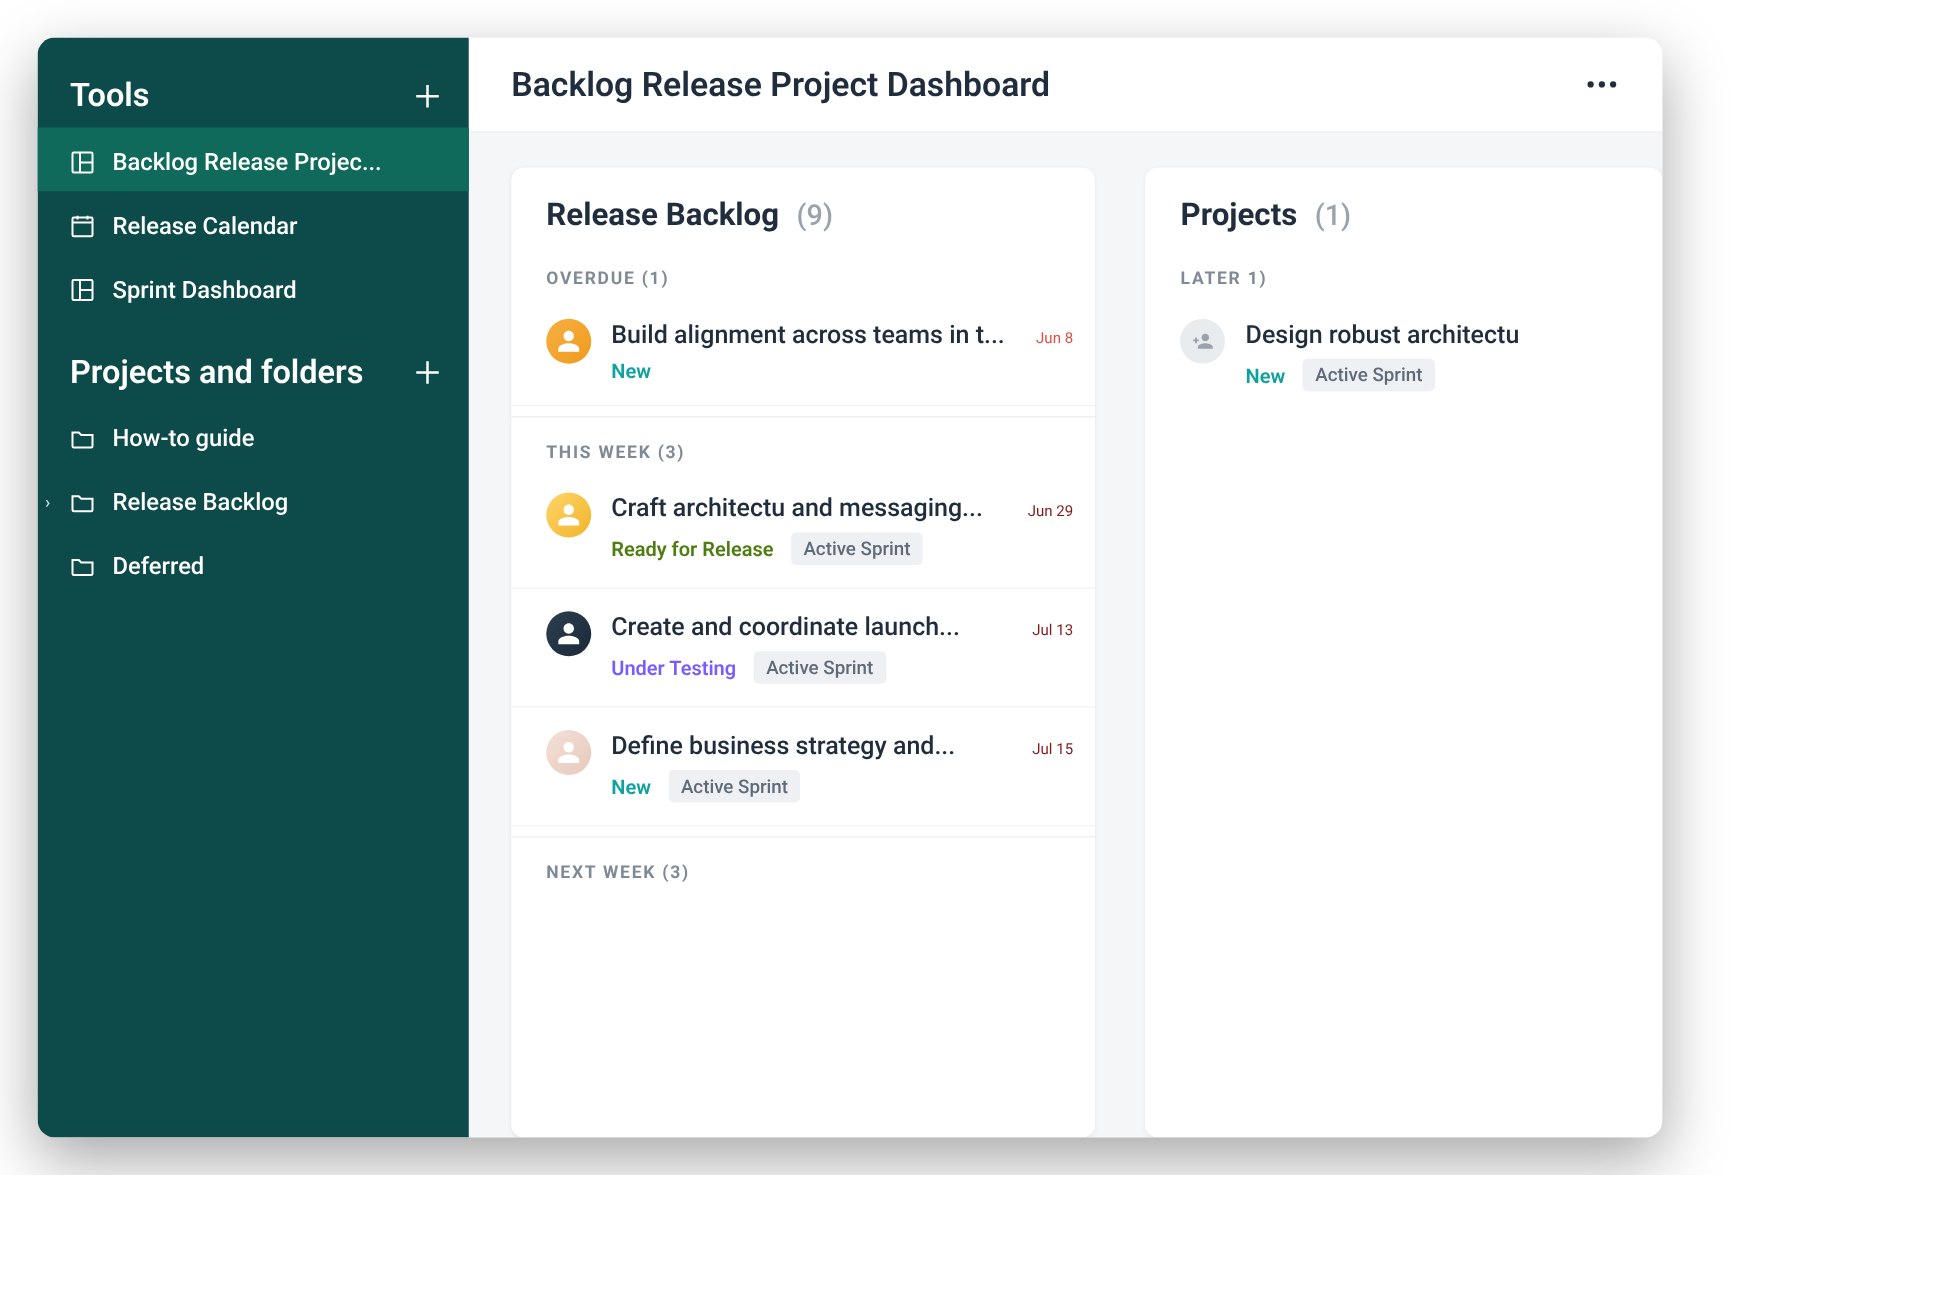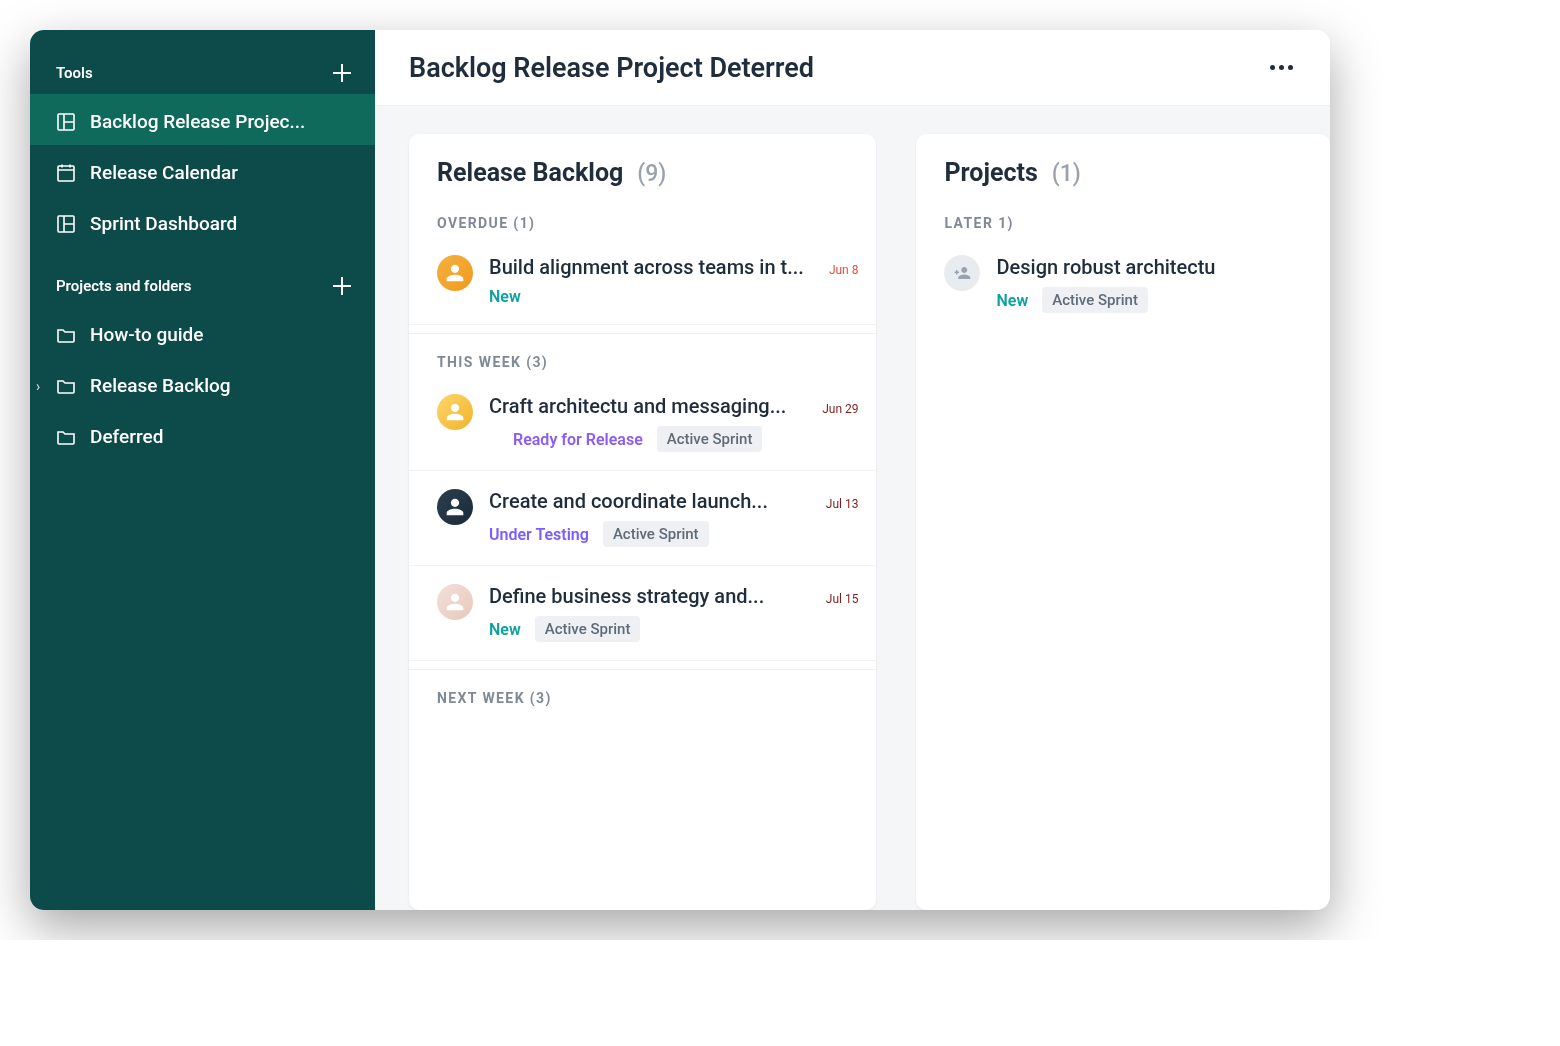--- a/index.html
+++ b/index.html
@@ -5,21 +5,21 @@
   * { box-sizing: border-box; }
   html, body { margin:0; padding:0; font-family: -apple-system, BlinkMacSystemFont, "Segoe UI", Roboto, Helvetica, Arial, sans-serif; }
   body { background:#fff; padding:30px; }
   .app {
     width:1300px; height:880px; border-radius:14px; overflow:hidden;
     box-shadow:0 18px 50px rgba(0,0,0,0.35);
     display:flex; background:#f5f6f8;
   }
   
   .sidebar { width:345px; background:#0d4a4a; color:#fff; display:flex; flex-direction:column; padding-top:22px; }
-  .side-section-header { display:flex; align-items:center; justify-content:space-between; padding:10px 22px 10px 26px; font-size:15px; font-weight:600; }
+  .side-section-header { display:flex; align-items:center; justify-content:space-between; padding:10px 22px 10px 26px; font-size:26px; font-weight:600; }
   .plus-btn { width:22px; height:22px; position:relative; cursor:pointer; }
   .plus-btn:before, .plus-btn:after { content:""; position:absolute; background:#fff; }
   .plus-btn:before { left:10px; top:2px; width:2px; height:18px; }
   .plus-btn:after { top:10px; left:2px; height:2px; width:18px; }
   .side-item { display:flex; align-items:center; gap:14px; padding:16px 22px 12px 26px; font-size:19px; font-weight:500; cursor:pointer; position:relative; }
   .side-item.selected { background:#0f6a5b; }
   .side-item .chev { position:absolute; left:6px; font-size:14px; color:#cde; }
   .side-item .lbl { white-space:nowrap; overflow:hidden; text-overflow:ellipsis; flex:1; }
   .section-gap { height:18px; }
   .icon-svg { flex:0 0 20px; width:20px; height:20px; }
@@ -51,21 +51,21 @@
   .avatar.person svg { width:20px; height:20px; fill:#fff; }
   .card-body { flex:1; min-width:0; }
   .card-line1 { display:flex; align-items:baseline; gap:14px; }
   .card-title { font-size:20px; color:#1f2d3d; font-weight:500; white-space:nowrap; overflow:hidden; text-overflow:ellipsis; flex:1; }
   .card-date { font-size:12px; font-weight:400; white-space:nowrap; }
   .date-red { color:#e04e3f; }
   .date-grey { color:#7f1d1d; }
   .card-line2 { margin-top:8px; display:flex; align-items:center; gap:14px; }
   .status { font-size:16px; font-weight:600; }
   .status.new { color:#0fa0a0; }
-  .status.ready { color:#8b5cf6;margin-left:24px; }
+  .status.ready { color:#4d7c0f; }
   .status.testing { color:#7b5cff; }
   .tag { font-size:15px; background:#eef0f3; color:#5e6b79; padding:4px 10px; border-radius:4px; font-weight:500; }
 </style>
 </head>
 <body>
 
 <div class="app">
 
   <div class="sidebar">
     <div class="side-section-header">
@@ -134,21 +134,21 @@
         <svg viewBox="0 0 20 20">
             <path d="M2 5 h5 l2 2 h9 v9 a1 1 0 0 1 -1 1 H3 a1 1 0 0 1 -1 -1 Z"></path>
           </svg>
       </span>
       <span class="lbl">Deferred</span>
     </div>
   </div>
 
   <div class="main">
     <div class="topbar">
-      <div class="page-title">Backlog Release Project Deterred</div>
+      <div class="page-title">Backlog Release Project Dashboard</div>
       <div class="more-dots">
         <span></span>
         <span></span>
         <span></span>
       </div>
     </div>
 
     <div class="board-area">
 
       <div class="column">

